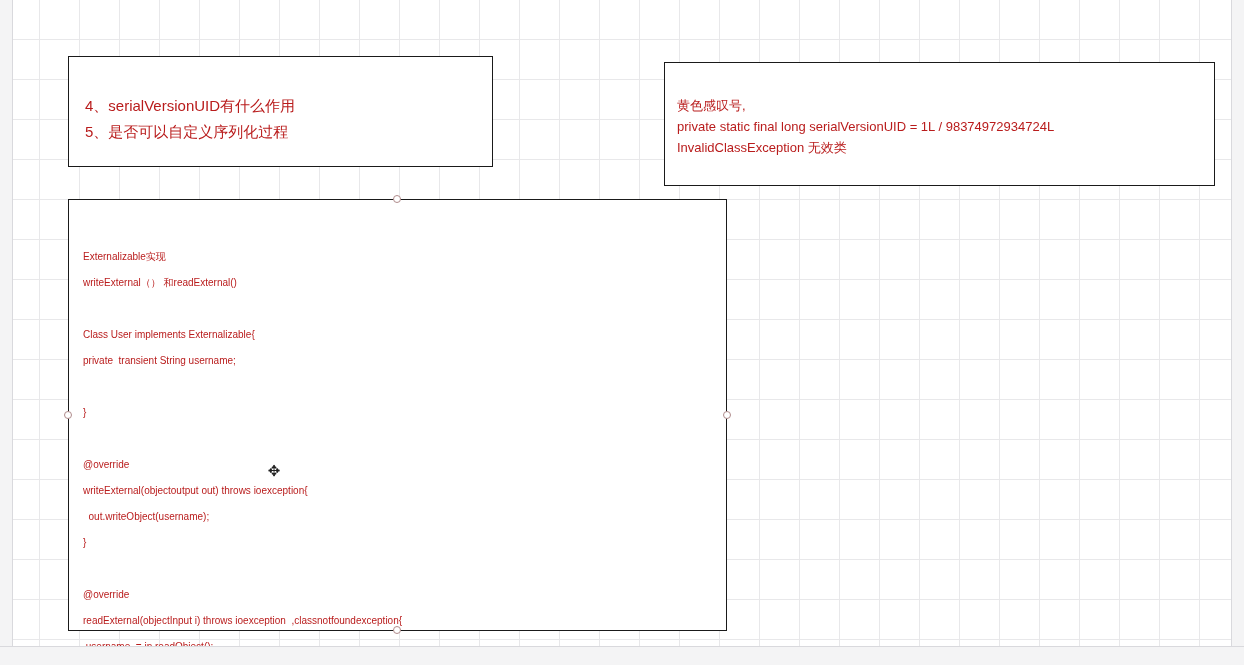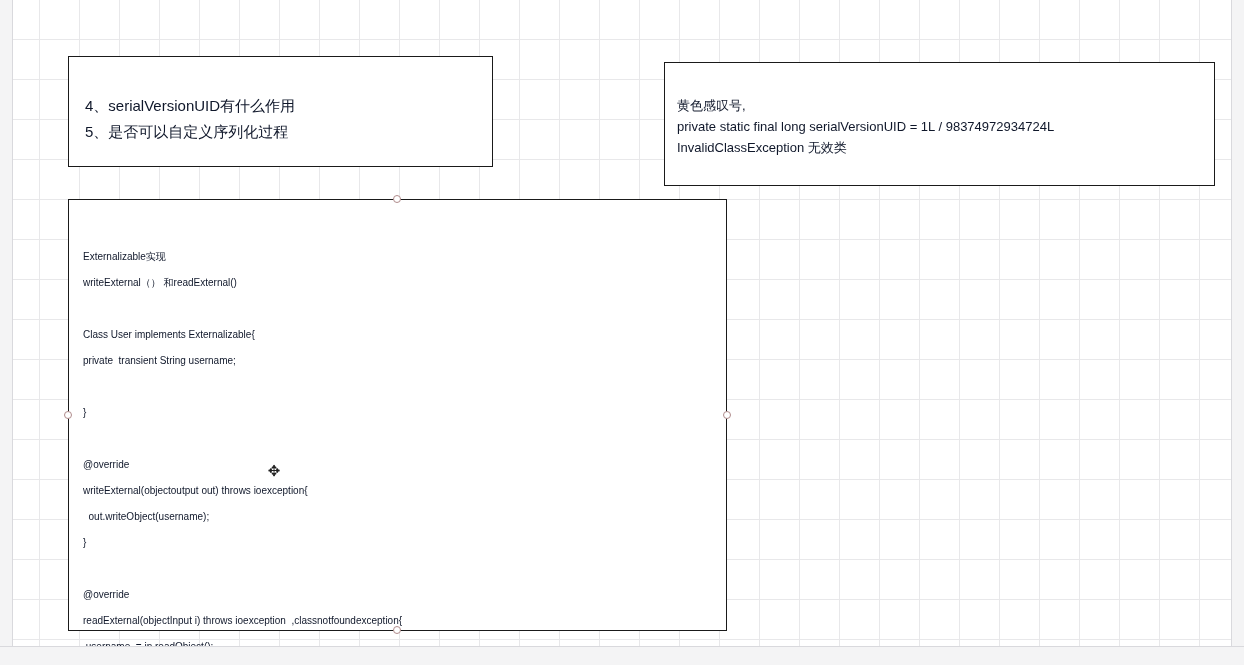--- a/index.html
+++ b/index.html
@@ -55,21 +55,21 @@
 
   .shape {
     position: absolute;
     background: #ffffff;
     border: 1px solid #1a1a1a;
     box-sizing: border-box;
   }
   .shape .text {
     font-size: 13.5px;
     line-height: 20px;
-    color: #0f172a;
+    color: #b91c1c;
     white-space: pre-wrap;
   }
   #box-questions {
     left: 68px;
     top: 56px;
     width: 425px;
     height: 111px;
     padding: 36px 0 0 16px;
   }
   #box-questions .text {

